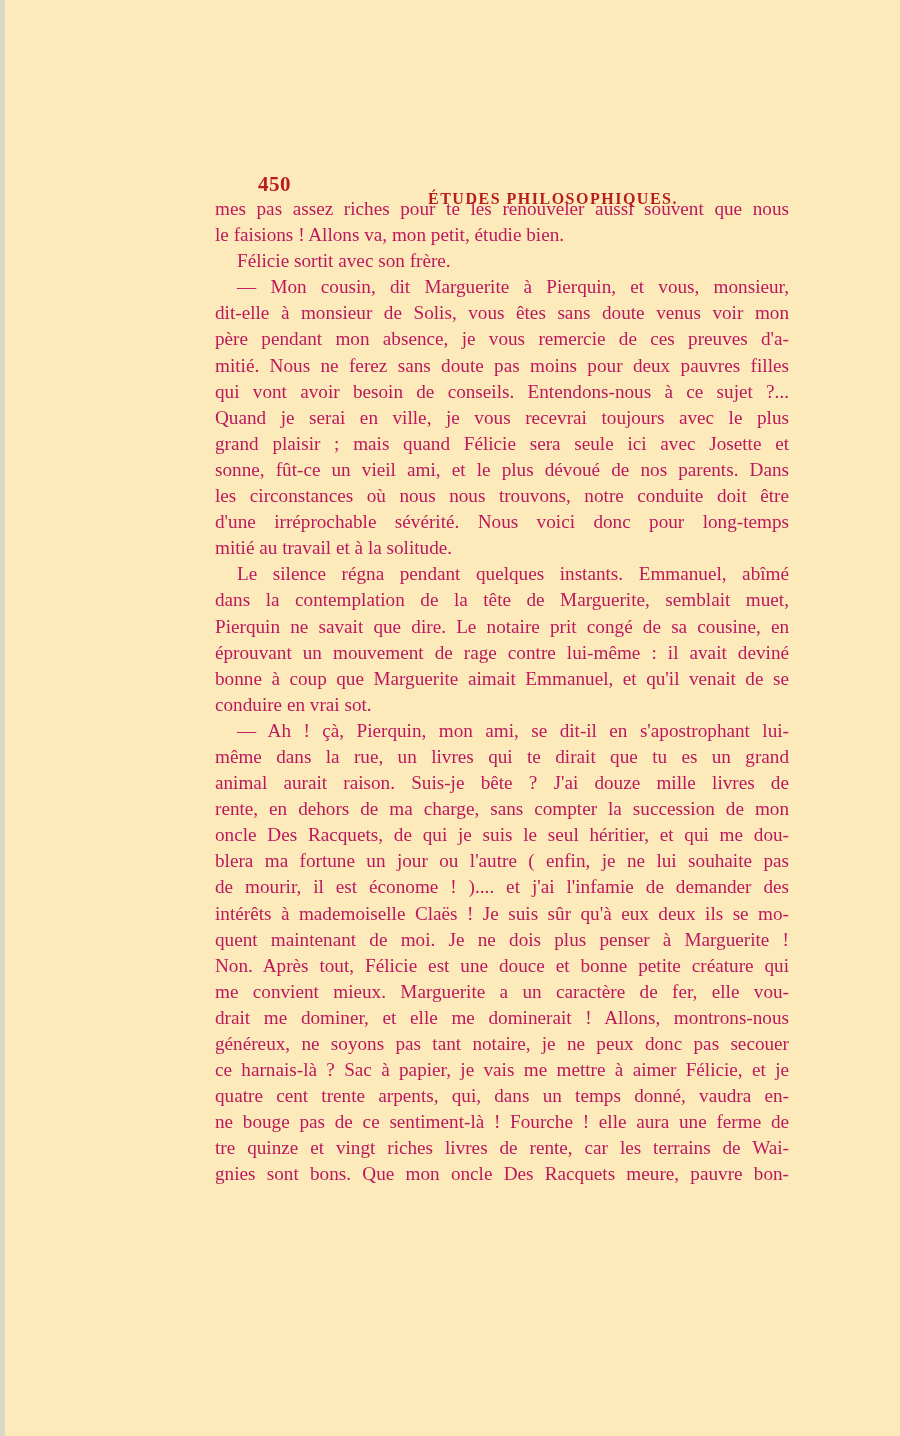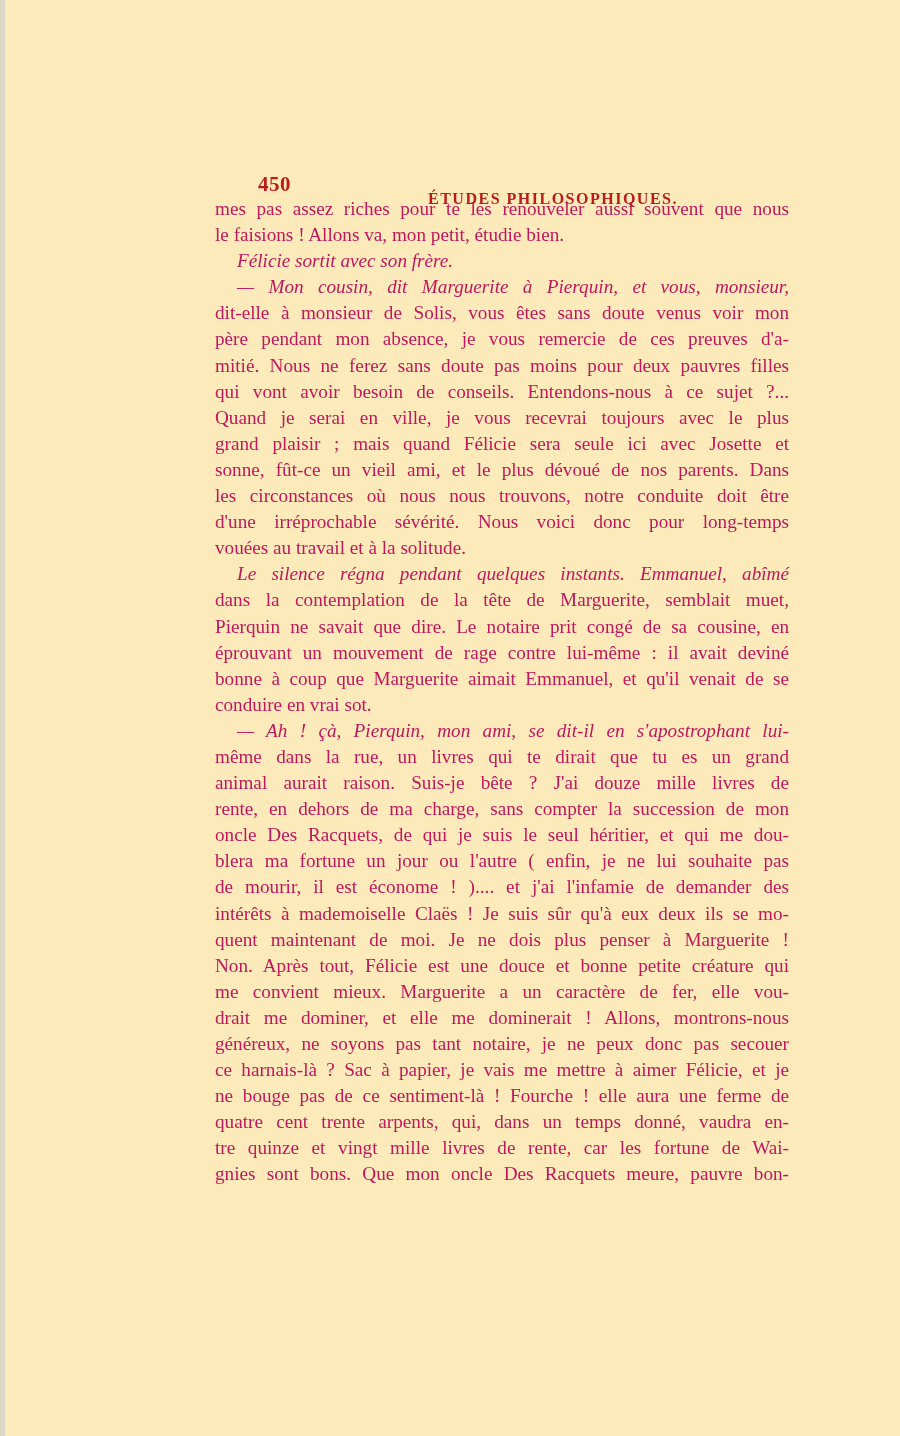--- a/index.html
+++ b/index.html
@@ -32,21 +32,21 @@
     position: absolute; left: 215px; top: 196px; width: 574px;
     font-family: "Liberation Serif", serif; color: #be185d;
     font-size: 19.2px; line-height: 26.1px;
   }
   .line {
     display: block; white-space: nowrap;
     text-align: justify; text-align-last: justify;
     height: 26.1px;
   }
   .line.short { text-align-last: left; }
-  .line.indent { padding-left: 22px; font-style: italic; }
+  .line.indent { padding-left: 22px; }
 </style>
 </head>
 <body>
 
 <div class="edge-left"></div>
 <div class="page"></div>
 
 <div class="header">
   <span class="page-number">450</span>
   <span class="running-title">ÉTUDES PHILOSOPHIQUES.</span>
@@ -59,38 +59,38 @@
     <span class="line indent">— Mon cousin, dit Marguerite à Pierquin, et vous, monsieur,</span>
     <span class="line">dit-elle à monsieur de Solis, vous êtes sans doute venus voir mon</span>
     <span class="line">père pendant mon absence, je vous remercie de ces preuves d'a-</span>
     <span class="line">mitié. Nous ne ferez sans doute pas moins pour deux pauvres filles</span>
     <span class="line">qui vont avoir besoin de conseils. Entendons-nous à ce sujet ?...</span>
     <span class="line">Quand je serai en ville, je vous recevrai toujours avec le plus</span>
     <span class="line">grand plaisir ; mais quand Félicie sera seule ici avec Josette et</span>
     <span class="line">sonne, fût-ce un vieil ami, et le plus dévoué de nos parents. Dans</span>
     <span class="line">les circonstances où nous nous trouvons, notre conduite doit être</span>
     <span class="line">d'une irréprochable sévérité. Nous voici donc pour long-temps</span>
-    <span class="line short">vouées au travail et à la solitude.</span>
+    <span class="line short">mitié au travail et à la solitude.</span>
     <span class="line indent">Le silence régna pendant quelques instants. Emmanuel, abîmé</span>
     <span class="line">dans la contemplation de la tête de Marguerite, semblait muet,</span>
     <span class="line">Pierquin ne savait que dire. Le notaire prit congé de sa cousine, en</span>
     <span class="line">éprouvant un mouvement de rage contre lui-même : il avait deviné</span>
     <span class="line">bonne à coup que Marguerite aimait Emmanuel, et qu'il venait de se</span>
     <span class="line short">conduire en vrai sot.</span>
     <span class="line indent">— Ah ! çà, Pierquin, mon ami, se dit-il en s'apostrophant lui-</span>
     <span class="line">même dans la rue, un livres qui te dirait que tu es un grand</span>
     <span class="line">animal aurait raison. Suis-je bête ? J'ai douze mille livres de</span>
     <span class="line">rente, en dehors de ma charge, sans compter la succession de mon</span>
     <span class="line">oncle Des Racquets, de qui je suis le seul héritier, et qui me dou-</span>
     <span class="line">blera ma fortune un jour ou l'autre ( enfin, je ne lui souhaite pas</span>
     <span class="line">de mourir, il est économe ! ).... et j'ai l'infamie de demander des</span>
     <span class="line">intérêts à mademoiselle Claës ! Je suis sûr qu'à eux deux ils se mo-</span>
     <span class="line">quent maintenant de moi. Je ne dois plus penser à Marguerite !</span>
     <span class="line">Non. Après tout, Félicie est une douce et bonne petite créature qui</span>
     <span class="line">me convient mieux. Marguerite a un caractère de fer, elle vou-</span>
     <span class="line">drait me dominer, et elle me dominerait ! Allons, montrons-nous</span>
     <span class="line">généreux, ne soyons pas tant notaire, je ne peux donc pas secouer</span>
     <span class="line">ce harnais-là ? Sac à papier, je vais me mettre à aimer Félicie, et je</span>
+    <span class="line">quatre cent trente arpents, qui, dans un temps donné, vaudra en-</span>
     <span class="line">ne bouge pas de ce sentiment-là ! Fourche ! elle aura une ferme de</span>
-    <span class="line">quatre cent trente arpents, qui, dans un temps donné, vaudra en-</span>
-    <span class="line">tre quinze et vingt mille livres de rente, car les fortune de Wai-</span>
+    <span class="line">tre quinze et vingt riches livres de rente, car les terrains de Wai-</span>
     <span class="line">gnies sont bons. Que mon oncle Des Racquets meure, pauvre bon-</span>
   </div>
 
 </body></html>

